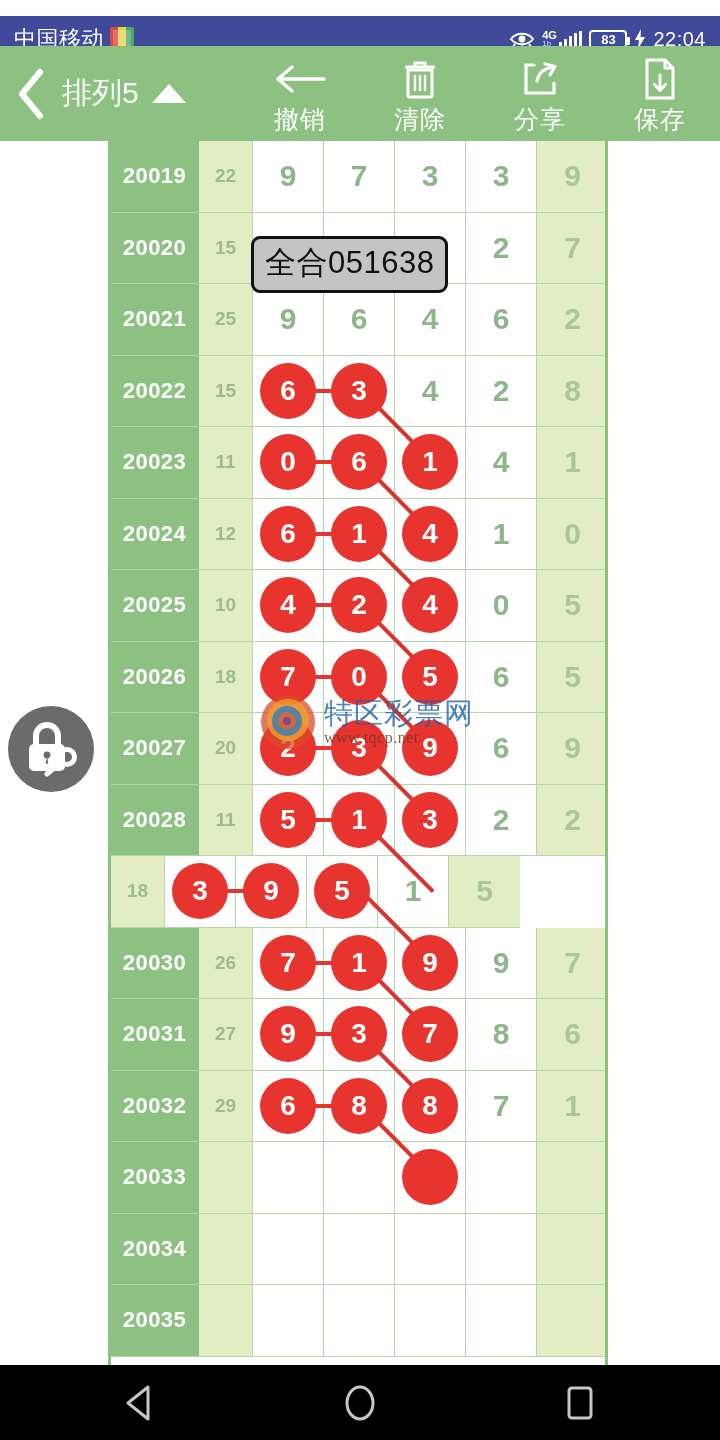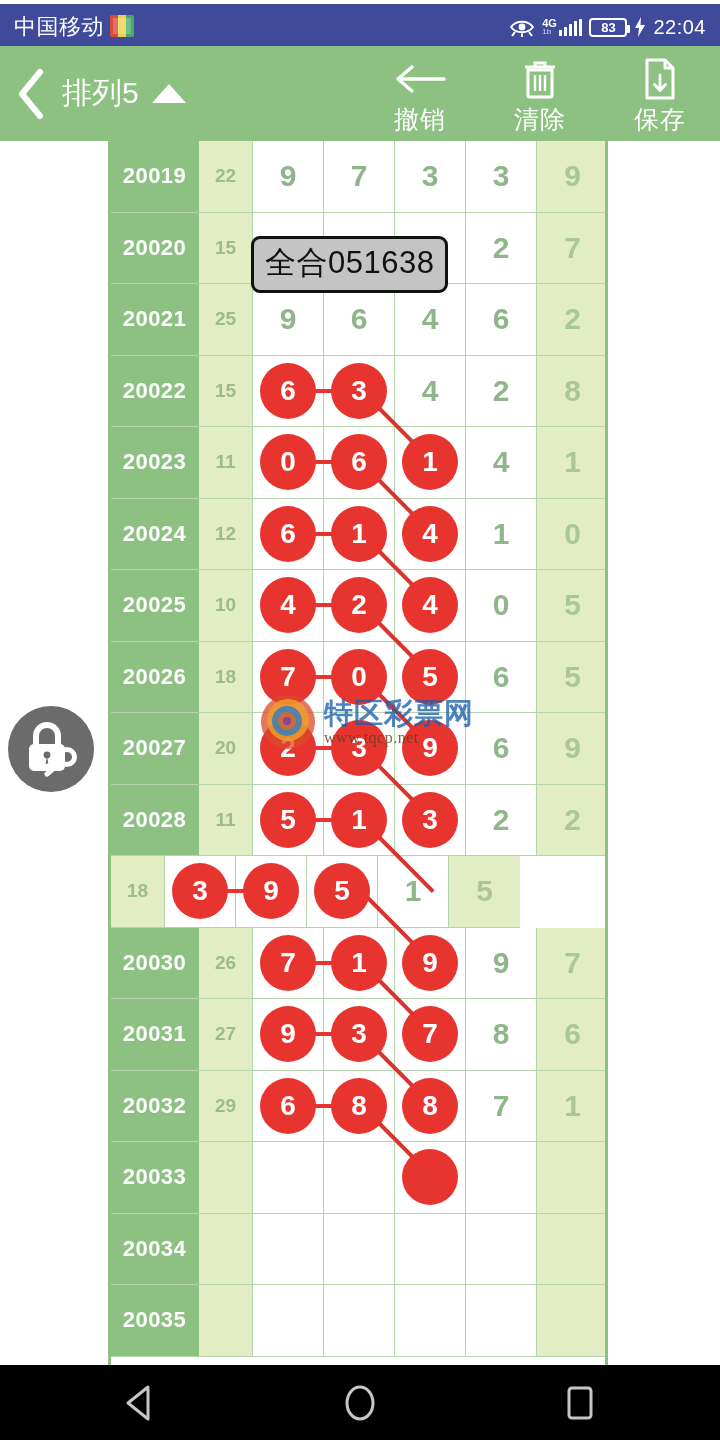--- a/index.html
+++ b/index.html
@@ -6,21 +6,21 @@
   html, body {
     width: 720px; height: 1440px;
     background: #ffffff;
     font-family: "Liberation Sans", "DejaVu Sans", sans-serif;
     overflow: hidden;
   }
   #app { position: relative; width: 720px; height: 1440px; background:#fff; }
 
   
   .statusbar {
-    position: absolute; top:4px; left:0; width:720px; height:46px;
+    position: absolute; top:16px; left:0; width:720px; height:46px;
     background:#3f4a9a; color:#ffffff;
     display:flex; align-items:center; padding:0 14px;
   }
   .carrier { font-size:22px; letter-spacing:.5px; }
   .carrier-badge {
     display:inline-block; width:24px; height:22px; margin-left:6px;
     vertical-align:-3px; border-radius:2px;
     background:
       linear-gradient(to right,#d84a3c 0 33%,#e8d24a 33% 66%,#4aa86a 66% 100%);
     position:relative; overflow:hidden;
@@ -149,21 +149,21 @@
     z-index:25; cursor:pointer;
   }
 
   
   .watermark {
     position:absolute; left:258px; top:692px; z-index:15;
     display:flex; align-items:center; gap:6px; pointer-events:none;
   }
   .wm-text { display:flex; flex-direction:column; line-height:1; }
   .wm-main {
-    font-size:29px; font-weight:700; color:#1b5fae; opacity:.78;
+    font-size:29px; font-weight:400; color:#1b5fae; opacity:.78;
     letter-spacing:1px;
   }
   .wm-sub {
     font-size:16px; color:#6a3a22; opacity:.8; letter-spacing:.5px;
     font-family:"Liberation Serif", serif; margin-top:2px;
   }
 
   
   .navbar {
     position:absolute; bottom:0; left:0; width:720px; height:75px;
@@ -232,20 +232,30 @@
       </div>
       <div class="tool">
         <span class="tool-ico">
           <svg width="38" height="42" viewBox="0 0 38 42">
             <path d="M4 9 H34 M14 9 V5 H24 V9" fill="none" stroke="#fff" stroke-width="3"></path>
             <path d="M7 12 H31 V37 Q31 39 29 39 H9 Q7 39 7 37 Z" fill="none" stroke="#fff" stroke-width="3"></path>
             <path d="M14 17 V33 M19 17 V33 M24 17 V33" stroke="#fff" stroke-width="2.4"></path>
           </svg>
         </span>
         <span class="tool-label">清除</span>
+      </div>
+      <div class="tool">
+        <span class="tool-ico">
+          <svg width="40" height="40" viewBox="0 0 40 40">
+            <path d="M14 6 H6 V34 H34 V24" fill="none" stroke="#fff" stroke-width="3.2" stroke-linecap="round"></path>
+            <path d="M17 22 C19 12, 26 9, 33 8" fill="none" stroke="#fff" stroke-width="3.2" stroke-linecap="round"></path>
+            <path d="M25 5 L35 7.5 L30 16" fill="none" stroke="#fff" stroke-width="3.2" stroke-linejoin="round" stroke-linecap="round"></path>
+          </svg>
+        </span>
+        <span class="tool-label">分享</span>
       </div>
       <div class="tool">
         <span class="tool-ico">
           <svg width="34" height="44" viewBox="0 0 34 44">
             <path d="M4 3 H22 L30 11 V41 H4 Z" fill="none" stroke="#fff" stroke-width="3" stroke-linejoin="round"></path>
             <path d="M22 3 V11 H30" fill="none" stroke="#fff" stroke-width="3" stroke-linejoin="round"></path>
             <path d="M17 18 V33 M11.5 27.5 L17 33.5 L22.5 27.5" fill="none" stroke="#fff" stroke-width="2.8" stroke-linecap="round" stroke-linejoin="round"></path>
           </svg>
         </span>
         <span class="tool-label">保存</span>

